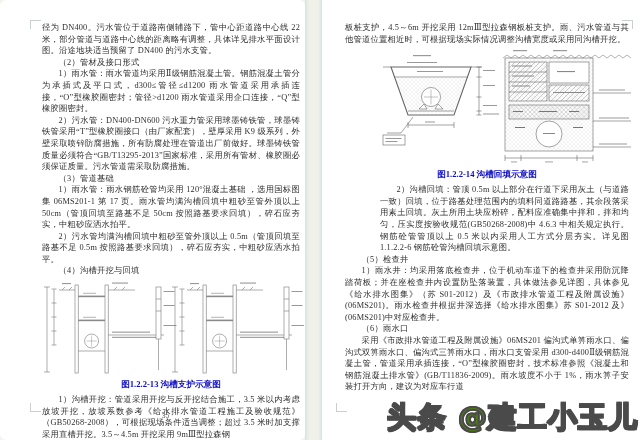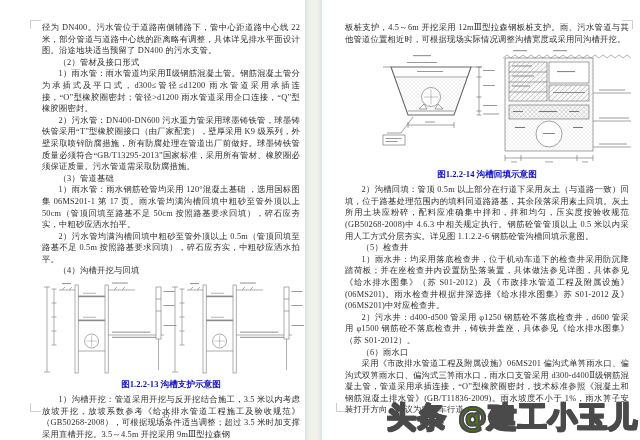--- a/index.html
+++ b/index.html
@@ -5,21 +5,21 @@
   * { margin:0; padding:0; box-sizing:border-box; }
   html,body { width:640px; height:440px; overflow:hidden; }
   body {
     position:relative;
     background:#f3f3ee;
     font-family:"Liberation Serif","DejaVu Serif",serif;
   }
   .page {
     position:absolute; top:0; height:440px; background:#ffffff;
   }
-  .page-left  { left:0;   width:305px; }
+  .page-left  { left:0;   width:305px;border-radius:6px; }
   .page-right { left:322px; width:319px; }
   .page-gap {
     position:absolute; top:0; left:305px; width:17px; height:440px;
     background:linear-gradient(90deg,#d7e4e2 0%,#eef0e8 22%,#f2f1ea 50%,#eef0e8 78%,#d7e4e2 100%);
   }
   .content { position:absolute; }
   .page-left  .content { left:42px; right:5px; top:22px; }
   .page-right .content { left:23px; right:12px; top:22px; }
   p.body-text {
     font-size:8.3px; line-height:11.6px; color:#2e2e2e;
@@ -235,23 +235,22 @@
           <line x1="74" y1="106" x2="74" y2="112"></line>
             <line x1="90" y1="106" x2="90" y2="112"></line>
           <rect x="8" y="112.5" width="6" height="0.9" fill="#999" stroke="none"></rect>
           <rect x="42" y="112.5" width="8" height="0.9" fill="#999" stroke="none"></rect>
           <rect x="79" y="112.5" width="6" height="0.9" fill="#999" stroke="none"></rect>
         </g>
       </svg>
     </div>
     <div class="fig-caption">图1.2.2-14 沟槽回填示意图</div>
 
-    <p class="body-text" style="margin-top:3px;">2）沟槽回填：管顶 0.5m 以上部分在行道下采用灰土（与道路一致）回填，位于路基处理范围内的填料同道路路基，其余段落采用素土回填。灰土所用土块应粉碎，配料应准确集中拌和，拌和均匀，压实度按验收规范(GB50268-2008)中 4.6.3 中相关规定执行。钢筋砼管管顶以上 0.5 米以内采用人工方式分层夯实。详见图 1.1.2.2-6 钢筋砼管沟槽回填示意图。</p>
+    <p class="body-text" style="margin-top:3px;margin-left:35px;">2）沟槽回填：管顶 0.5m 以上部分在行道下采用灰土（与道路一致）回填，位于路基处理范围内的填料同道路路基，其余段落采用素土回填。灰土所用土块应粉碎，配料应准确集中拌和，拌和均匀，压实度按验收规范(GB50268-2008)中 4.6.3 中相关规定执行。钢筋砼管管顶以上 0.5 米以内采用人工方式分层夯实。详见图 1.1.2.2-6 钢筋砼管沟槽回填示意图。</p>
     <p class="body-text">（5）检查井</p>
     <p class="body-text">1）雨水井：均采用落底检查井，位于机动车道下的检查井采用防沉降踏荷板；并在座检查井内设置防坠落装置，具体做法参见详图，具体参见《给水排水图集》（苏 S01-2012）及《市政排水管道工程及附属设施》(06MS201)。雨水检查井根据井深选择《给水排水图集》苏 S01-2012 及》(06MS201)中对应检查井。</p>
-    <p class="body-text">2）污水井：d400-d500 管采用 φ1250 钢筋砼不落底检查井，d600 管采用 φ1500 钢筋砼不落底检查井，铸铁井盖座，具体参见《给水排水图集》（苏 S01-2012）。</p>
     <p class="body-text">（6）雨水口</p>
     <p class="body-text">采用《市政排水管道工程及附属设施》06MS201 偏沟式单箅雨水口、偏沟式双箅雨水口、偏沟式三箅雨水口，雨水口支管采用 d300-d400Ⅱ级钢筋混凝土管，管道采用承插连接，“O”型橡胶圈密封，技术标准参照《混凝土和钢筋混凝土排水管》(GB/T11836-2009)。雨水坡度不小于 1%，雨水箅子安装打开方向，建议为对应车行道</p>
   </div>
   <div class="page-number">36</div>
 </div>
 
 <div class="watermark">头条 @建工小玉儿</div>
 
 </body></html>

